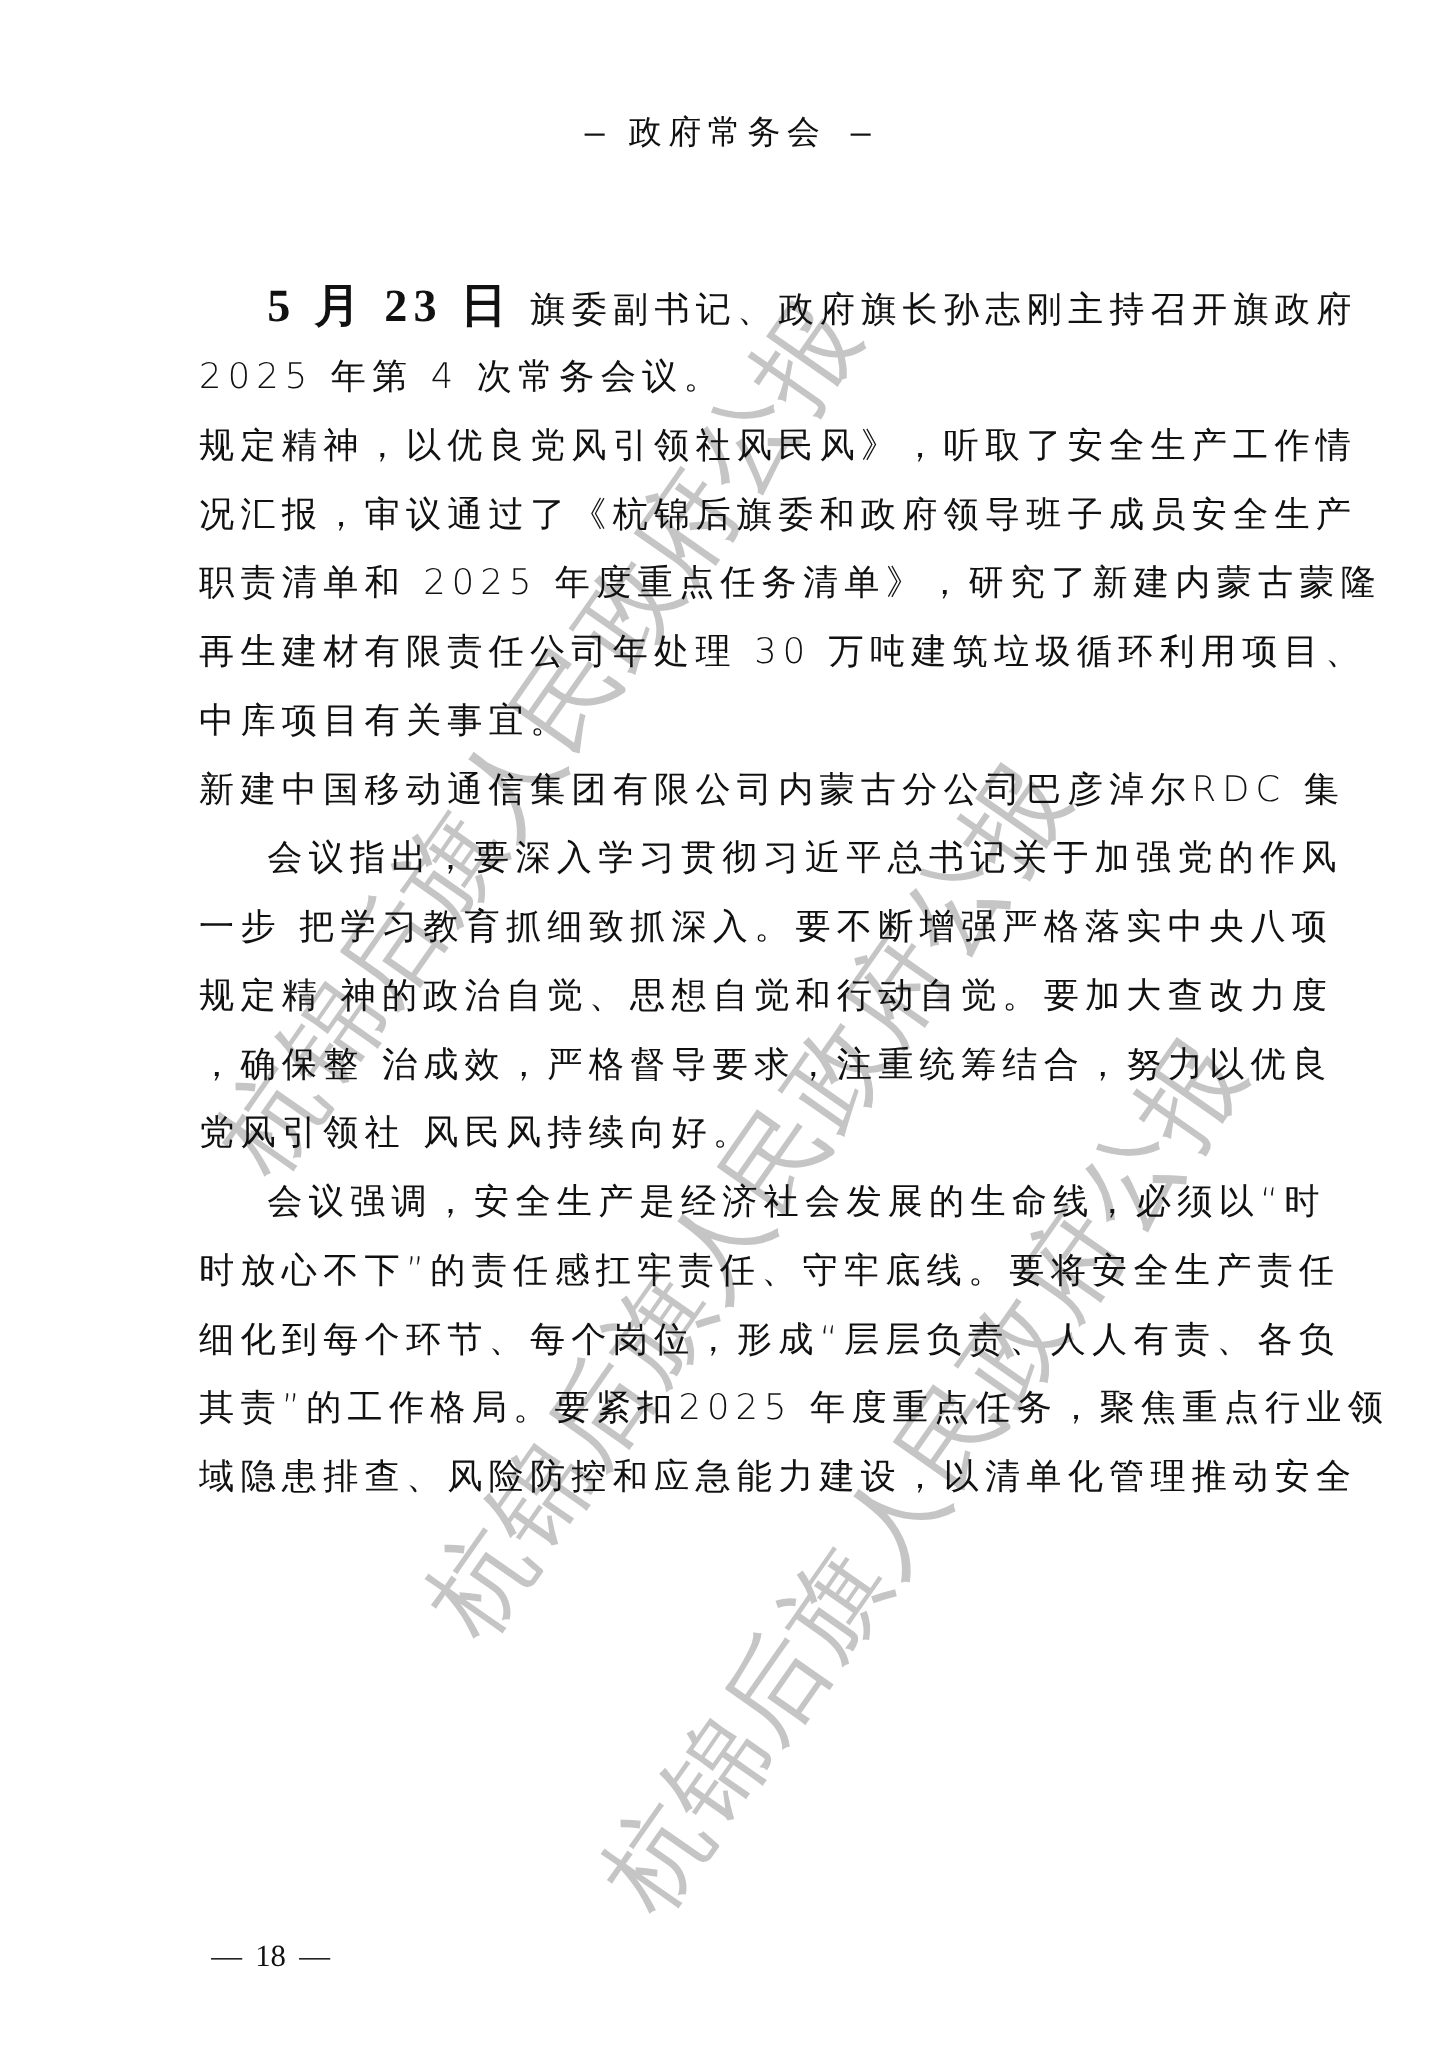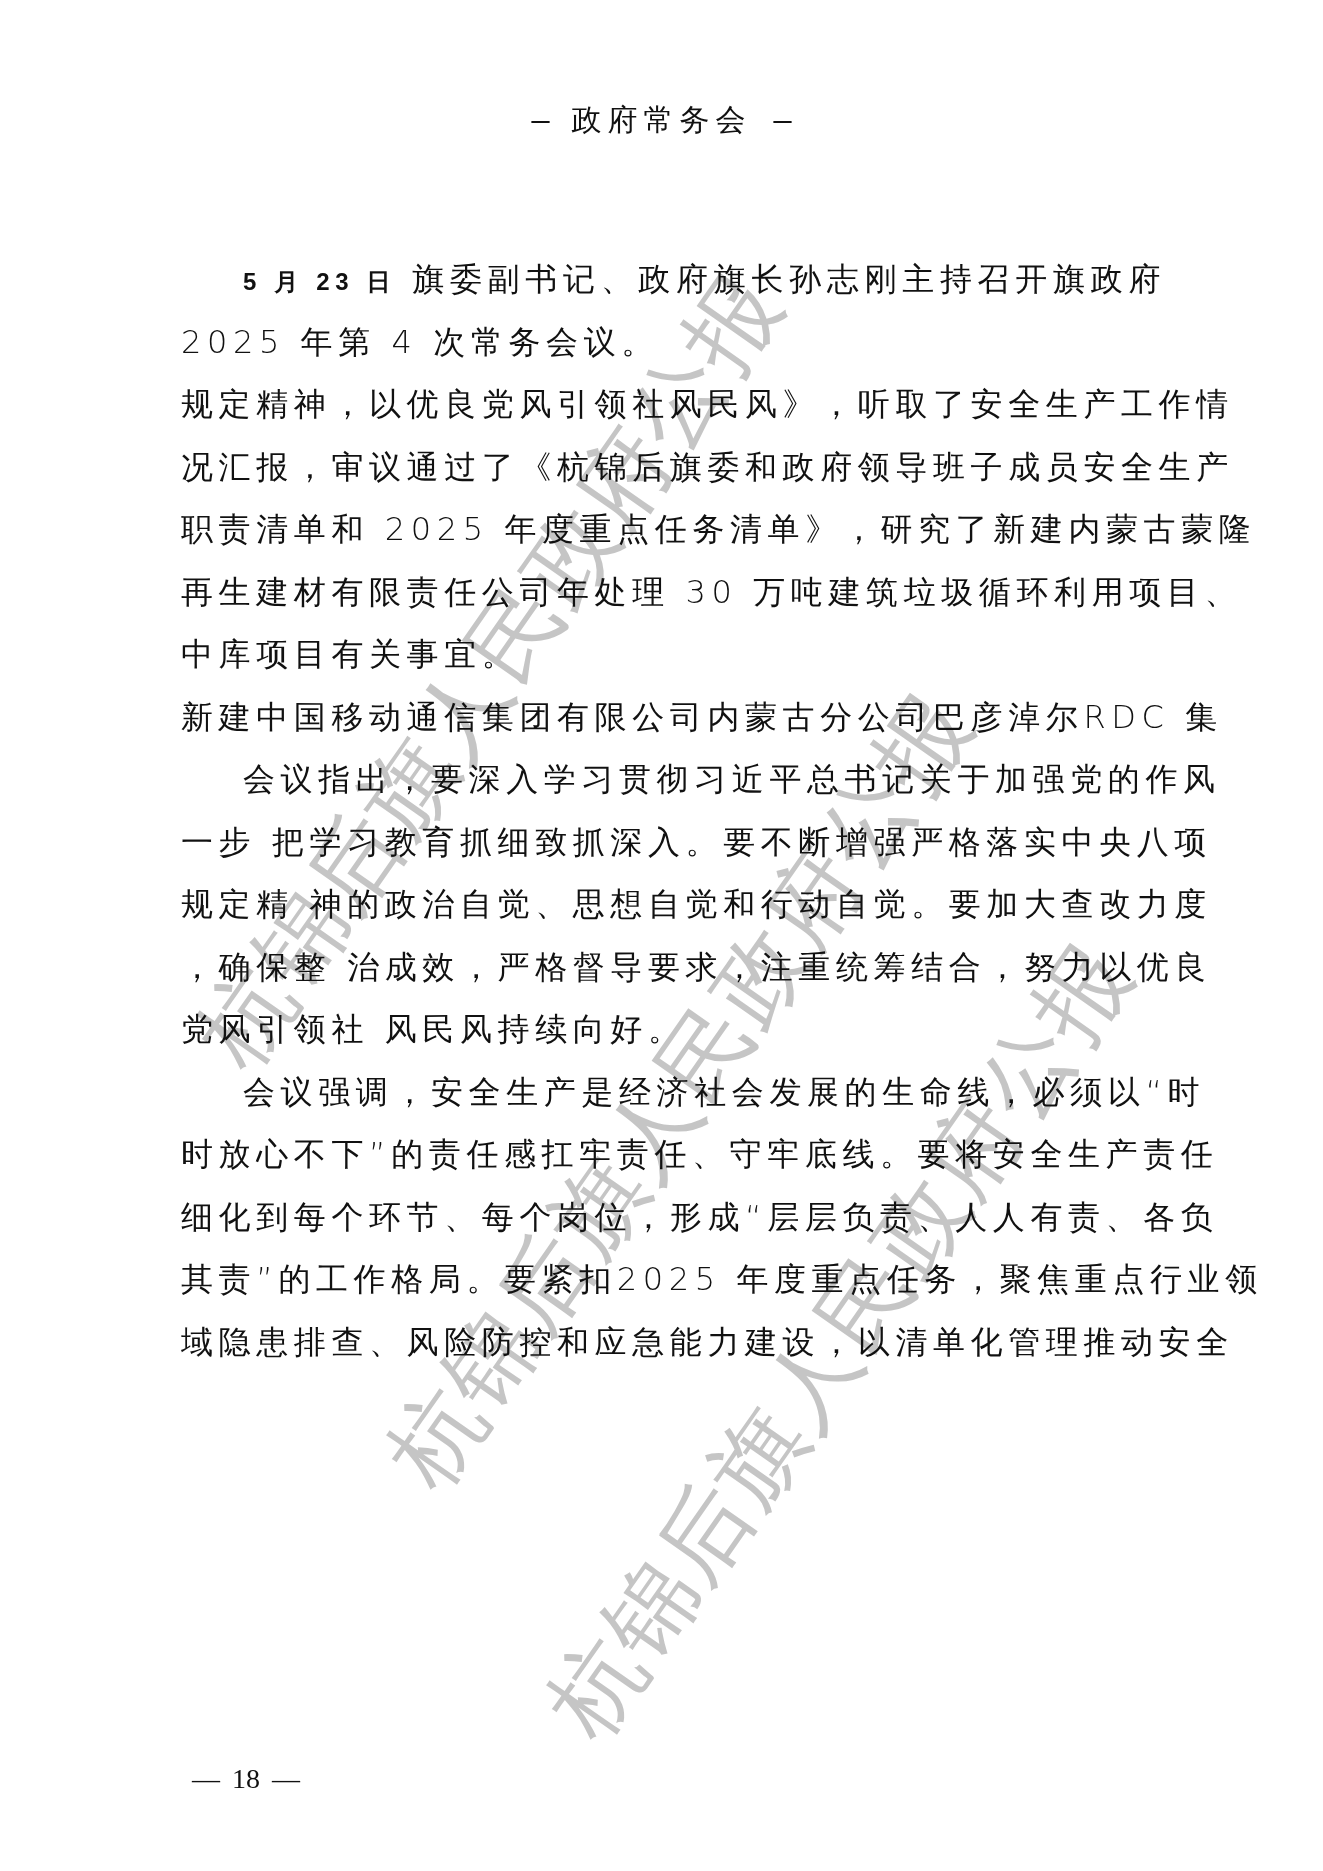--- a/index.html
+++ b/index.html
@@ -18,21 +18,21 @@
       position: absolute; top: 248px; left: 181px; width: 985px;
       font-size: 32px; line-height: 62.5px;
       font-family: "DejaVu Sans", "Liberation Sans", sans-serif;
       font-weight: 300;
       text-align: justify; text-align-last: justify;
       letter-spacing: 5.6px;
     }
     .line { display: block; height: 62.5px; white-space: nowrap; text-align: justify; text-align-last: justify; }
     .line.last { text-align-last: left; }
     .line.indent { padding-left: 62px; }
-    .date-bold { font-weight: bold; font-family: Liberation Sans, sans-serif; font-size: 24px; }
+    .date-bold { font-weight: bold; font-family: Liberation Serif, serif; font-size: 42px; }
     .footer {
       position: absolute; top: 1763px; left: 180px;
       font-size: 28px; font-family: "Liberation Serif", serif;
     }
     .footer .dash { display: inline-block; margin: 0 12px; }
     .watermark-layer { position: absolute; inset: 0; pointer-events: none; }
     .wm {
       position: absolute; white-space: nowrap;
       font-family: "DejaVu Sans", sans-serif;
       font-size: 92px; color: rgba(150,150,150,0.55);

